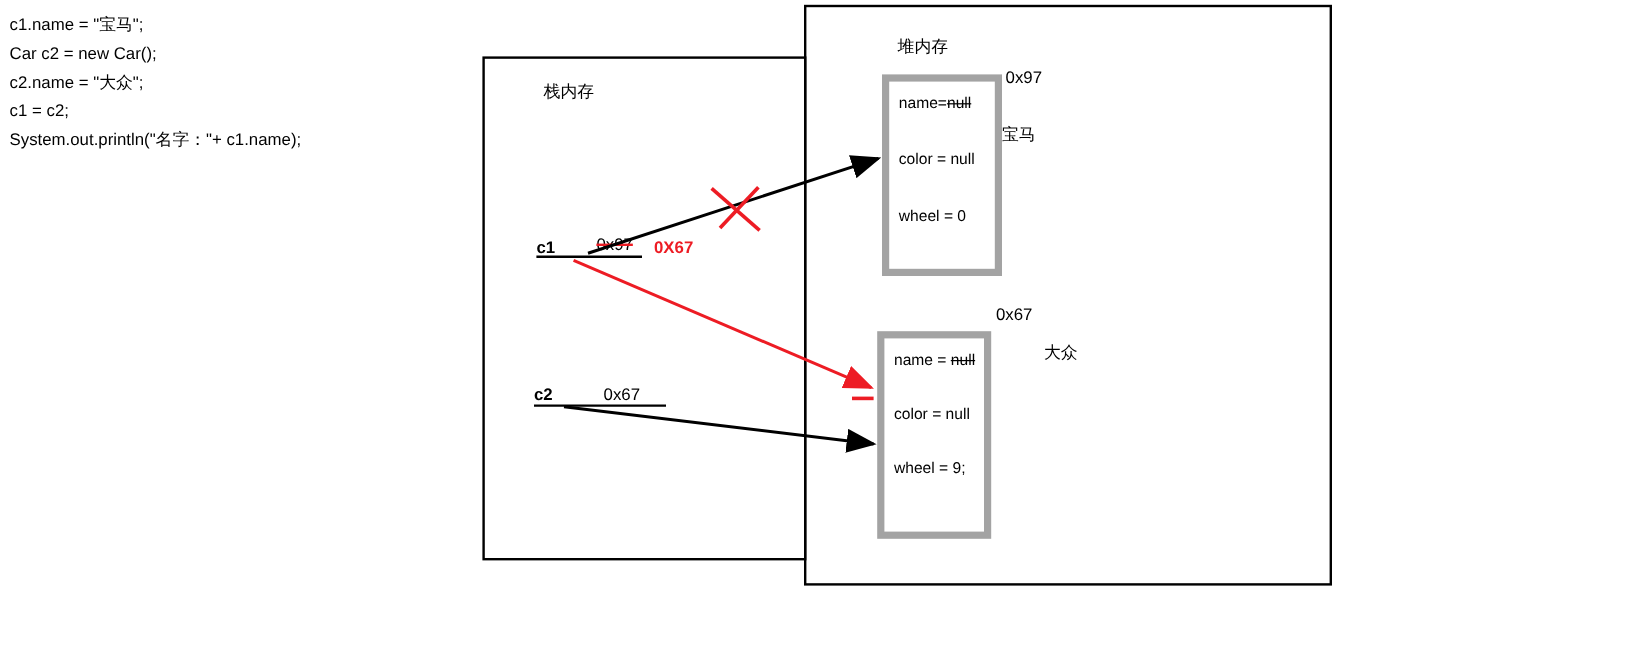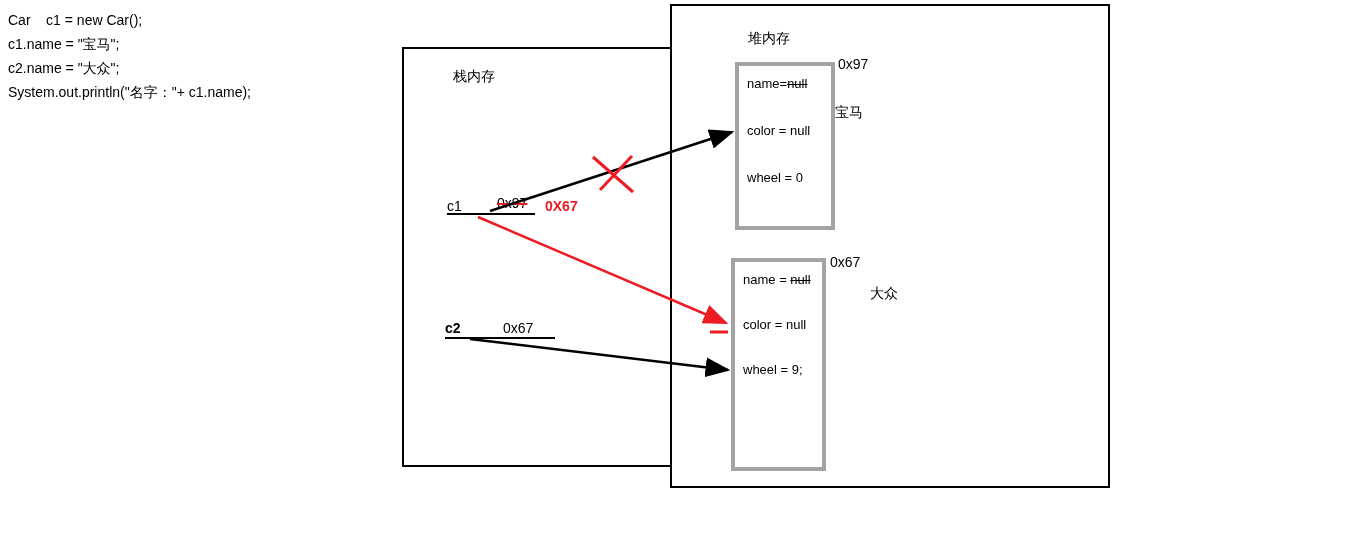--- a/index.html
+++ b/index.html
@@ -40,31 +40,31 @@
       height: 484px;
       border: 2px solid #000;
     }
     .heap-title {
       position: absolute;
       left: 748px;
       top: 30px;
     }
     .obj-box {
       position: absolute;
-      border: 4px solid #a3a3a3;
+      border: 6px solid #a3a3a3;
       padding-left: 8px;
       padding-top: 10px;
     }
     .obj1 { left: 735px; top: 62px; width: 100px; height: 168px; }
-    .obj2 { left: 731px; top: 258px; width: 95px; height: 213px; }
+    .obj2 { left: 731px; top: 276px; width: 95px; height: 173px; }
     .addr1 { position: absolute; left: 838px; top: 56px; }
     .addr2 { position: absolute; left: 830px; top: 254px; }
     .val1 { position: absolute; left: 835px; top: 104px; }
     .val2 { position: absolute; left: 870px; top: 285px; }
-    .c1-label { position: absolute; left: 447px; top: 198px; }
+    .c1-label { position: absolute; left: 447px; top: 198px; font-weight: bold; }
     .c2-label { position: absolute; left: 445px; top: 320px; font-weight: bold; }
     .c1-addr-old { 
       position: absolute; 
       left: 497px; 
       top: 195px; 
       text-decoration: line-through;
       text-decoration-color: #ed1c24;
       text-decoration-thickness: 2px;
     }
     .c1-addr-new { 
@@ -88,23 +88,24 @@
       top: 0;
       width: 1359px;
       height: 541px;
       pointer-events: none;
     }
   </style>
 </head>
 <body>
 
 <div class="code-block">
-  <div class="code-line">Car    c1 = new Car();</div>
   <div class="code-line">c1.name = "宝马";</div>
+  <div class="code-line">Car c2 = new Car();</div>
   <div class="code-line">c2.name = "大众";</div>
+  <div class="code-line">c1 = c2;</div>
   <div class="code-line">System.out.println("名字："+ c1.name);</div>
 </div>
 
 <div class="stack-box"></div>
 <div class="stack-title">栈内存</div>
 
 <div class="c1-label">c1</div>
 <div class="c1-addr-old">0x97</div>
 <div class="c1-addr-new">0X67</div>
 

